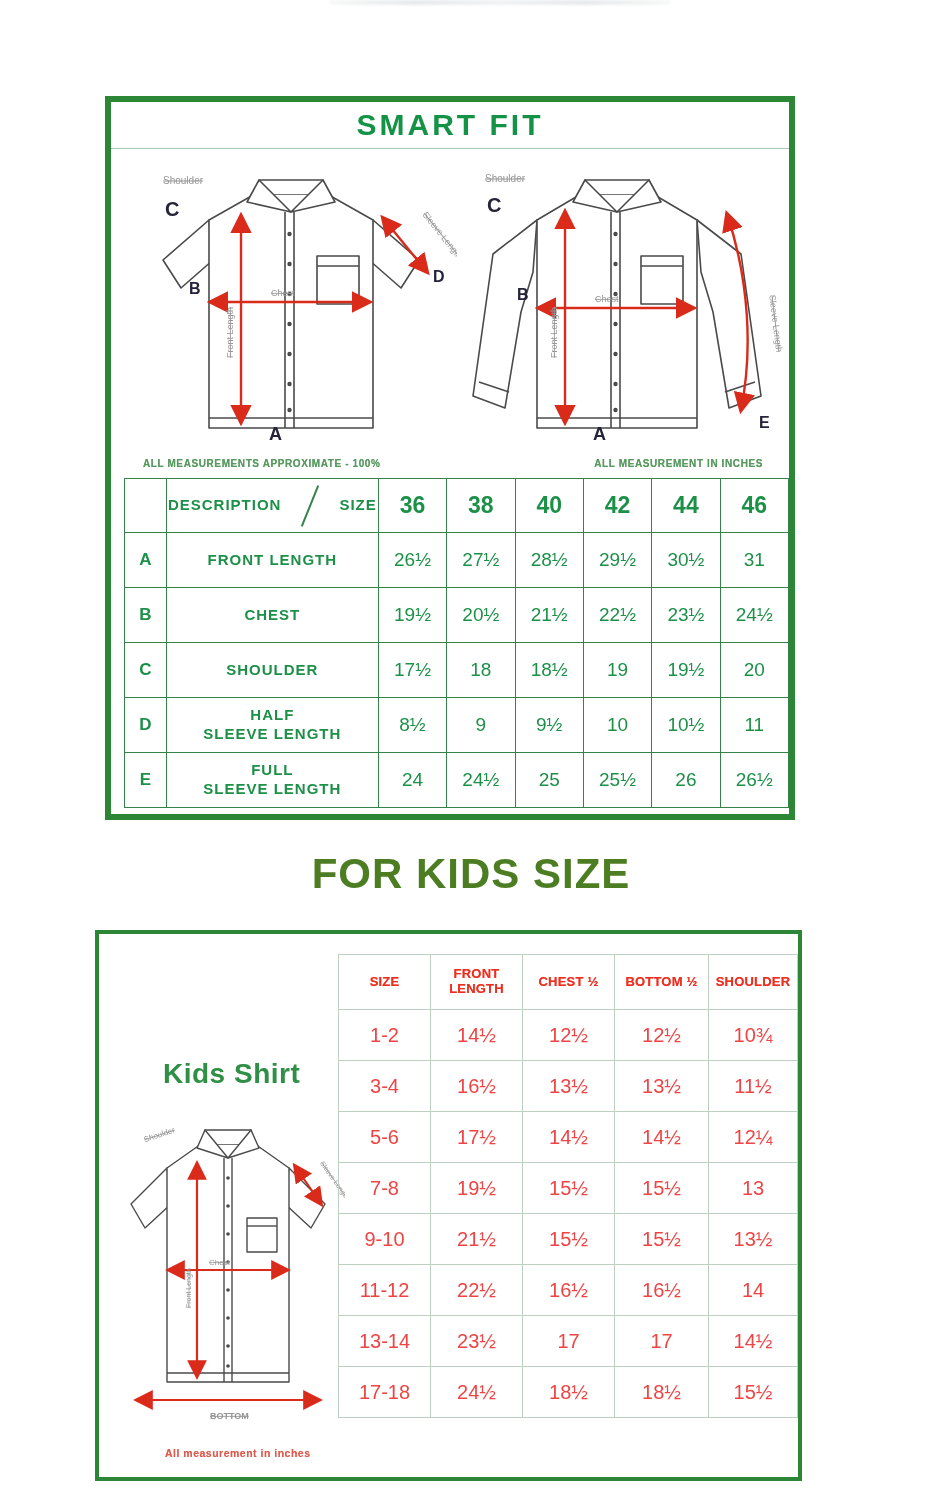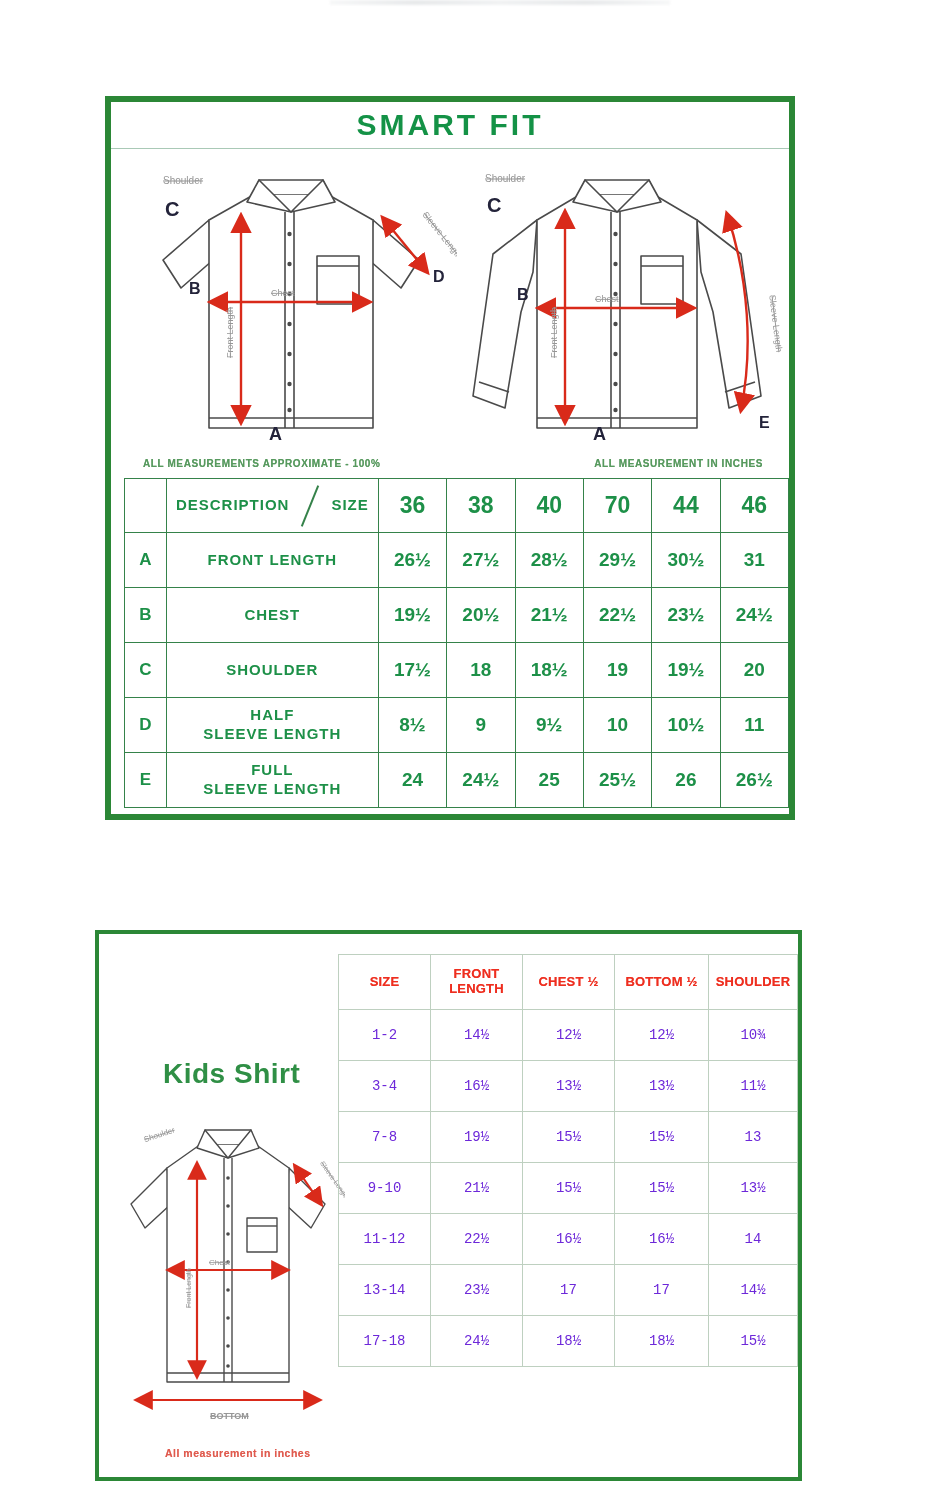--- a/index.html
+++ b/index.html
@@ -34,35 +34,35 @@
   #mens-note-left{left:32px;}
   #mens-note-right{right:26px;}
 
   
   #mens-table{position:absolute;left:13px;top:376px;border-collapse:collapse;table-layout:fixed;}
   #mens-table td{border:1.6px solid #35824a;text-align:center;vertical-align:middle;
                  padding:0;color:#1d9048;}
   #mens-table .letter{font-size:17px;font-weight:700;}
   #mens-table .desc{font-size:15px;font-weight:700;letter-spacing:1px;line-height:1.25;}
   #mens-table .szhead{font-size:23px;font-weight:700;}
-  #mens-table .val{font-size:19px;font-weight:700;}
+  #mens-table .val{font-size:19px;font-weight:400;}
   #mens-table tr{height:55px;}
   #mens-table tr.hdr{height:54px;}
-  .desc-size{display:flex;align-items:center;justify-content:center;gap:20px;}
+  .desc-size{display:flex;align-items:center;justify-content:center;gap:28px;}
   .desc-size .slash{width:2px;height:44px;background:#35824a;transform:rotate(22deg);}
   .lbl2:empty{display:none;}
 
   
   #kids-table{position:absolute;left:239px;top:20px;border-collapse:collapse;table-layout:fixed;}
   #kids-table td{border:1.3px solid #bed0c0;text-align:center;vertical-align:middle;padding:0;}
   #kids-table tr{height:51px;}
   #kids-table tr.khdr{height:55px;}
   #kids-table .khead{font-size:13px;font-weight:700;color:#ee2e1f;line-height:1.15;
                      letter-spacing:.2px;text-shadow:0 0 .5px #f4776c;}
-  #kids-table .kval{font-family:Liberation Mono, monospace;font-size:14px;font-weight:500;color:#6d28d9;}
+  #kids-table .kval{font-family:Liberation Sans, sans-serif;font-size:20px;font-weight:500;color:#ef4444;}
 
   #kids-shirt-label{position:absolute;left:64px;top:124px;font-size:28px;font-weight:600;
                     color:#2f8f45;letter-spacing:.5px;}
   #kids-note{position:absolute;left:66px;top:513px;font-size:10.5px;font-weight:700;
              color:#e05a4e;letter-spacing:.5px;text-shadow:0 0 .6px #eb9d94;}
 
   
   .gray-lbl{fill:#969696;font-family:"Liberation Sans",sans-serif;}
   .letter-lbl{fill:#23233a;font-family:"Liberation Sans",sans-serif;font-weight:bold;}
   .strike{text-decoration:line-through;}
@@ -186,21 +186,21 @@
           <td class="desc">
             <div class="desc-size">
               <span>DESCRIPTION</span>
               <span class="slash"></span>
               <span>SIZE</span>
             </div>
           </td>
           <td class="szhead">36</td>
           <td class="szhead">38</td>
           <td class="szhead">40</td>
-          <td class="szhead">70</td>
+          <td class="szhead">42</td>
           <td class="szhead">44</td>
           <td class="szhead">46</td>
         </tr>
         <tr>
           <td class="letter">A</td>
           <td class="desc">
               <div>FRONT LENGTH</div>
             </td>
           <td class="val">26½</td>
           <td class="val">27½</td>
@@ -256,20 +256,21 @@
           <td class="val">24½</td>
           <td class="val">25</td>
           <td class="val">25½</td>
           <td class="val">26</td>
           <td class="val">26½</td>
         </tr>
       </tbody>
     </table>
   </div>
 
+  <div class="big-title" id="kids-title">FOR KIDS SIZE</div>
 
   <div class="panel" id="kids-panel">
     <div id="kids-shirt-label">Kids Shirt</div>
 
     <svg class="shirt-svg" id="kids-shirt-svg" viewBox="0 0 232 334">
       <defs>
         <marker id="ah3" viewBox="0 0 10 10" refX="8" refY="5" markerWidth="9" markerHeight="9" orient="auto-start-reverse">
           <path d="M0,0 L10,5 L0,10 Z" fill="#d92a1a"></path>
         </marker>
       </defs>
@@ -335,20 +336,27 @@
           <td class="kval">10¾</td>
         </tr>
         <tr>
           <td class="kval">3-4</td>
           <td class="kval">16½</td>
           <td class="kval">13½</td>
           <td class="kval">13½</td>
           <td class="kval">11½</td>
         </tr>
         <tr>
+          <td class="kval">5-6</td>
+          <td class="kval">17½</td>
+          <td class="kval">14½</td>
+          <td class="kval">14½</td>
+          <td class="kval">12¼</td>
+        </tr>
+        <tr>
           <td class="kval">7-8</td>
           <td class="kval">19½</td>
           <td class="kval">15½</td>
           <td class="kval">15½</td>
           <td class="kval">13</td>
         </tr>
         <tr>
           <td class="kval">9-10</td>
           <td class="kval">21½</td>
           <td class="kval">15½</td>

